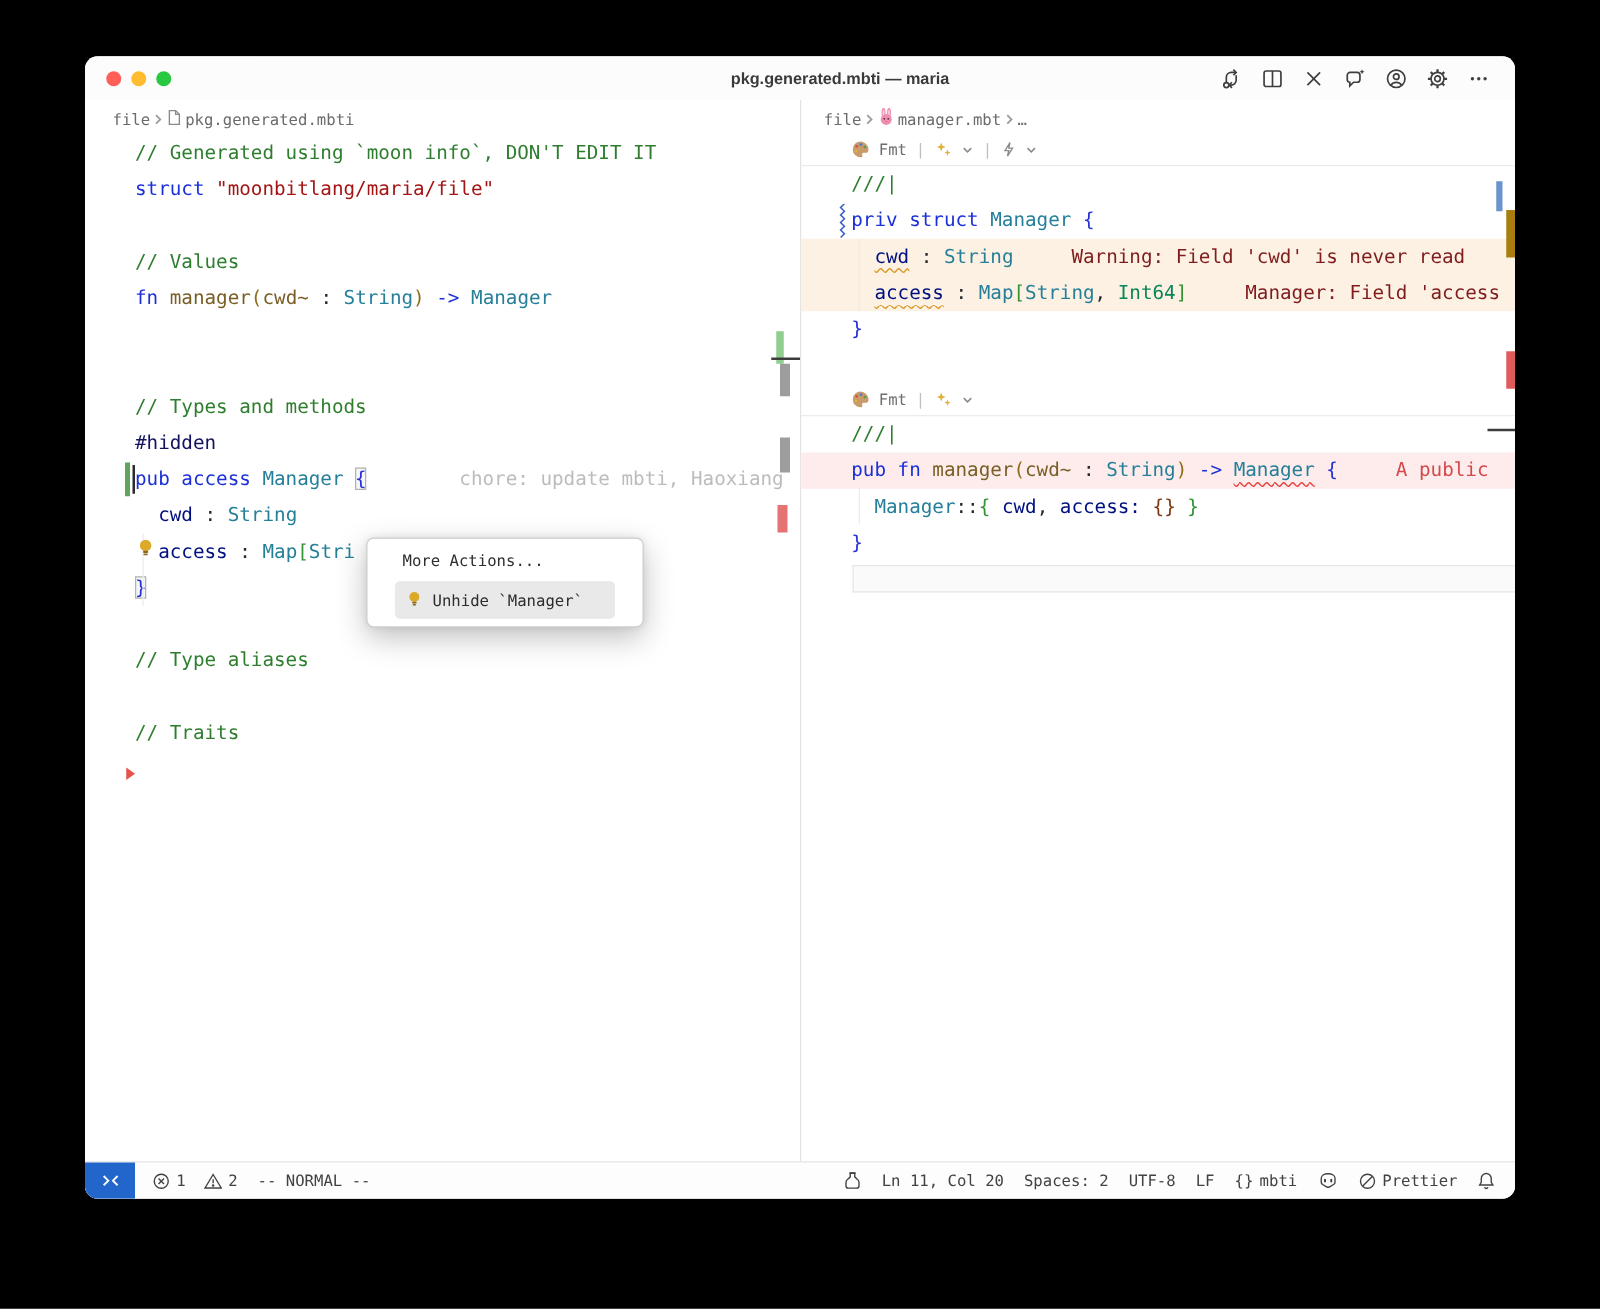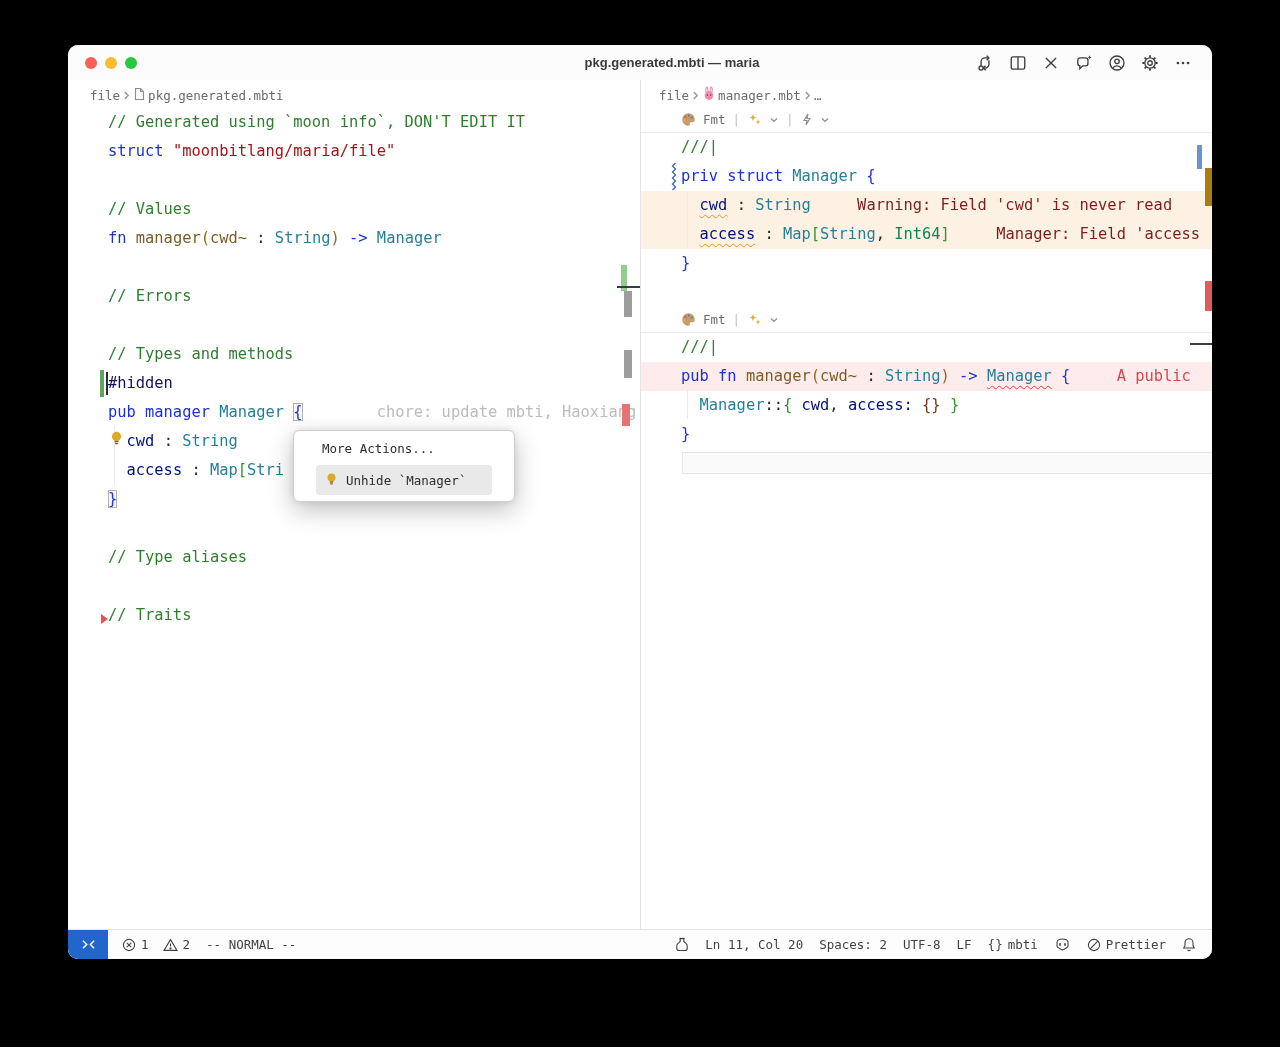--- a/index.html
+++ b/index.html
@@ -165,25 +165,24 @@
         <span>pkg.generated.mbti</span>
       </div>
 
       <div class="code lcode">
           <div class="cl"><span class="tk-com">// Generated using `moon info`, DON'T EDIT IT</span></div>
           <div class="cl"><span class="tk-kw">struct </span><span class="tk-str">"moonbitlang/maria/file"</span></div>
           <div class="cl"></div>
           <div class="cl"><span class="tk-com">// Values</span></div>
           <div class="cl"><span class="tk-kw">fn </span><span class="tk-fn">manager</span><span class="tk-gold">(</span><span class="tk-fn">cwd~</span><span class="tk-pun"> : </span><span class="tk-type">String</span><span class="tk-gold">)</span><span class="tk-pun"> </span><span class="tk-kw">-&gt;</span><span class="tk-pun"> </span><span class="tk-type">Manager</span></div>
           <div class="cl"></div>
-          <div class="cl"><span class="tk-com">// Errors</span></div>
           <div class="cl"></div>
           <div class="cl"><span class="tk-com">// Types and methods</span></div>
           <div class="cl"><span class="tk-attr">#hidden</span></div>
-          <div class="cl"><span class="tk-kw">pub manager </span><span class="tk-type">Manager </span><span class="tk-blue tk-box">{</span><span class="tk-ghost">        chore: update mbti, Haoxiang</span></div>
+          <div class="cl"><span class="tk-kw">pub access </span><span class="tk-type">Manager </span><span class="tk-blue tk-box">{</span><span class="tk-ghost">        chore: update mbti, Haoxiang</span></div>
           <div class="cl"><span class="tk-pun">  </span><span class="tk-var">cwd</span><span class="tk-pun"> : </span><span class="tk-type">String</span></div>
           <div class="cl"><span class="tk-pun">  </span><span class="tk-var">access</span><span class="tk-pun"> : </span><span class="tk-type">Map</span><span class="tk-green">[</span><span class="tk-type">Stri</span></div>
           <div class="cl"><span class="tk-blue tk-box">}</span></div>
           <div class="cl"></div>
           <div class="cl"><span class="tk-com">// Type aliases</span></div>
           <div class="cl"></div>
           <div class="cl"><span class="tk-com">// Traits</span></div>
         </div>
 
       <div class="gutter-mod" style="top:290px;height:27px;"></div>

